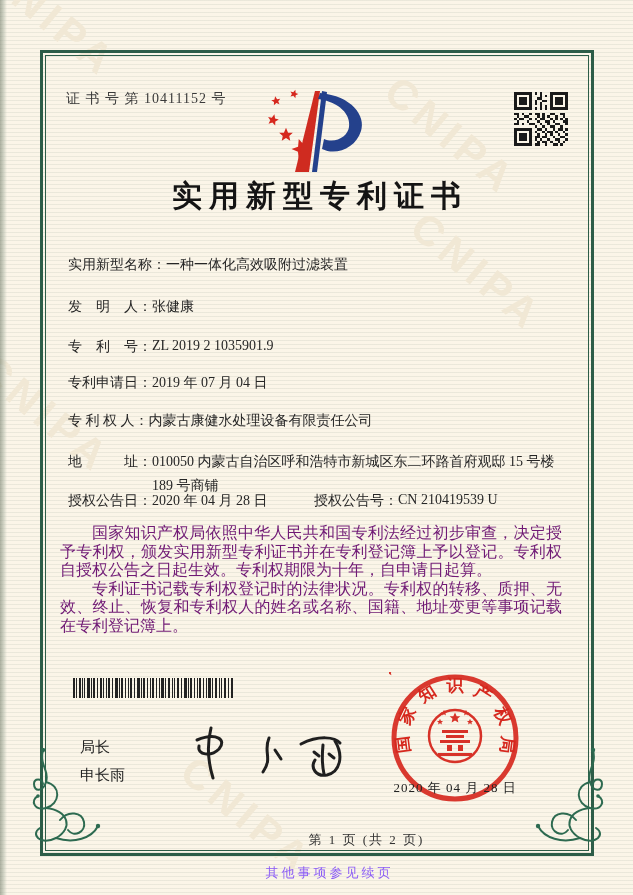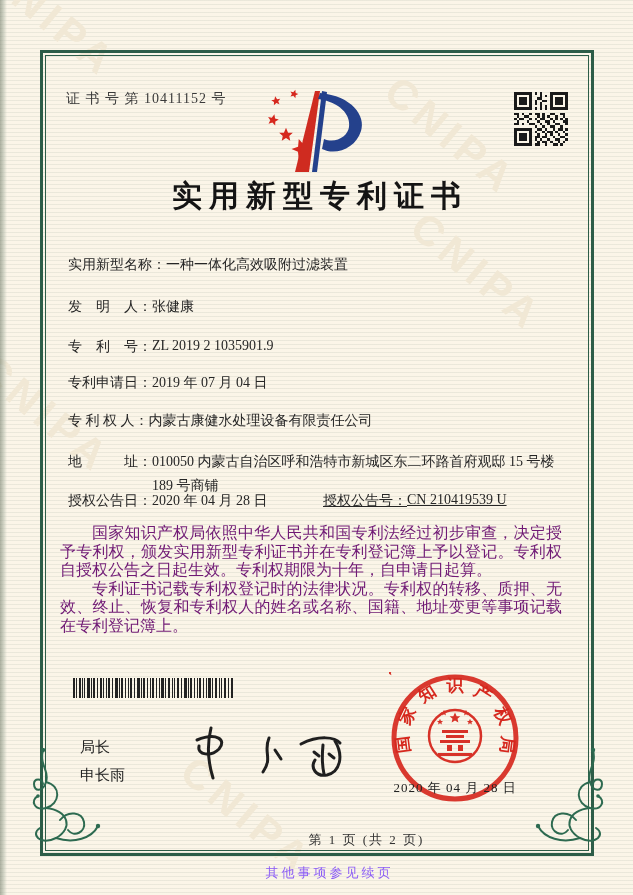--- a/index.html
+++ b/index.html
@@ -52,21 +52,21 @@
   .row .lbl{white-space:pre;flex:none;}
   .row .val{white-space:pre-wrap;}
   .r1{top:256px;}
   .r2{top:298px;}
   .r3{top:338px;}
   .r4{top:374px;}
   .r5{top:412px;}
   .r6{top:450px;width:502px;line-height:24px;}
   .r6 .val{flex:1;}
   .r7a{top:492px;}
-  .r7b{top:492px;left:323px;text-decoration:underline;}
+  .r7b{top:492px;left:314px;}
   .paras{
     position:absolute;left:60px;top:524px;width:502px;z-index:2;
     font-size:16px;line-height:18.6px;text-align:justify;color:#701a75;
     font-style:oblique 9deg;
   }
   .paras p{margin:0;text-indent:2em;}
   .barcode{position:absolute;left:73px;top:678px;z-index:2;}
   .signer{position:absolute;left:80px;top:733px;z-index:2;font-size:15px;line-height:28px;color:#222;}
   .signature{position:absolute;left:183px;top:722px;z-index:3;}
   .seal{position:absolute;left:389px;top:672px;z-index:3;}

